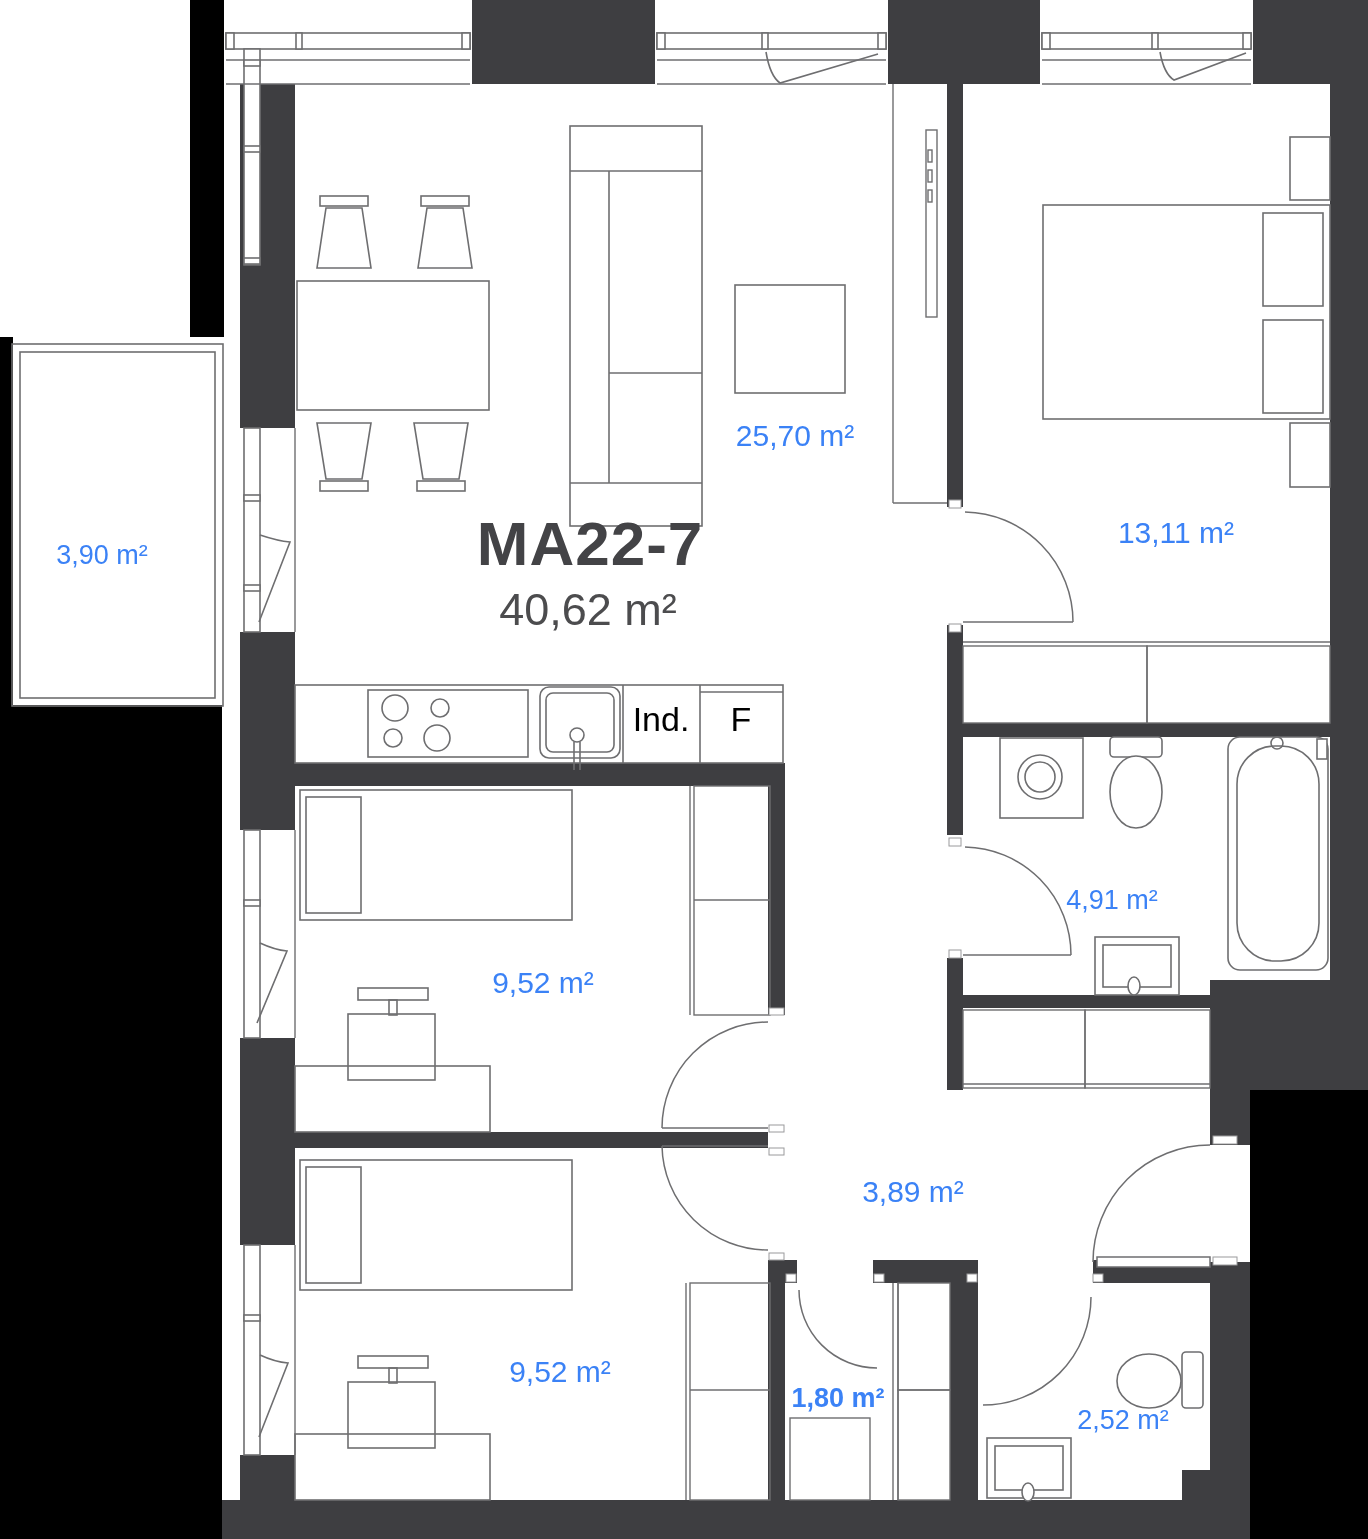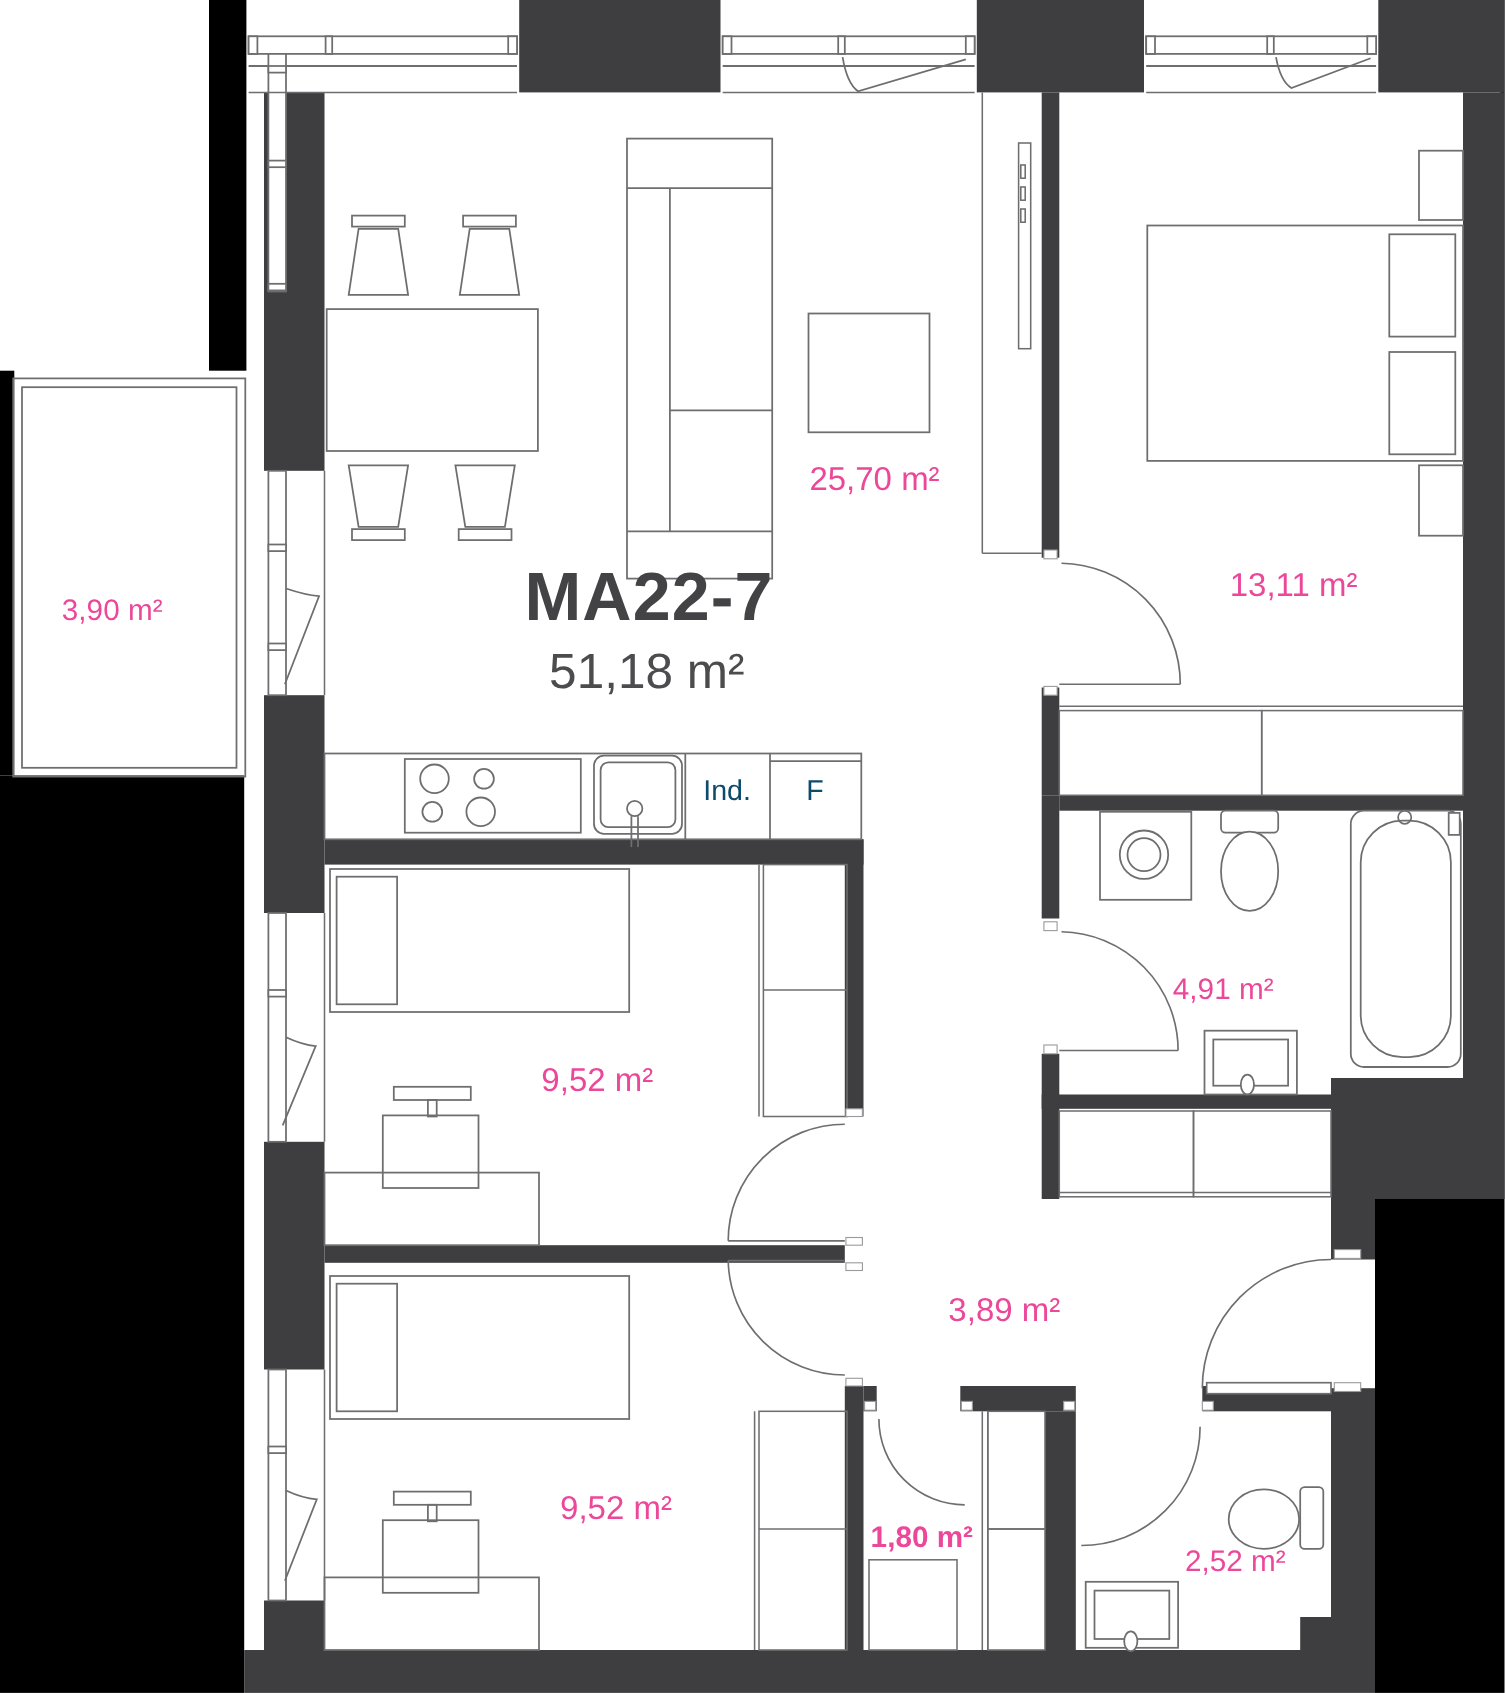--- a/index.html
+++ b/index.html
@@ -1,23 +1,23 @@
 <!DOCTYPE html>
 <html><head>
 <meta charset="utf-8">
 <style>
   html,body{margin:0;padding:0;background:#fff;}
   #stage{position:relative;width:1368px;height:1539px;background:#ffffff;overflow:hidden;
          font-family:"Liberation Sans", sans-serif;}
   #stage svg{position:absolute;left:0;top:0;}
   .lbl{position:absolute;transform:translate(-50%,-50%);white-space:nowrap;
-       color:#ec4899;font-family:"Liberation Sans",sans-serif;}
+       color:#3b82f6;font-family:"Liberation Sans",sans-serif;}
   .lbl.room{font-size:30px;}
   .lbl.small{font-size:27px;}
-  .lbl.klbl{font-size:26px;color:#0c4a6e;}
+  .lbl.klbl{font-size:34px;color:#000000;}
   .lbl.title{font-size:62px;font-weight:700;color:#434346;letter-spacing:1px;text-align:center;}
   .lbl.subtitle{font-size:45px;color:#4c4c4e;}
 </style>
 </head>
 <body>
 
 <div id="stage">
 <svg width="1368" height="1539" viewBox="0 0 1368 1539">
 
   <g fill="#000">
@@ -287,21 +287,21 @@
     <rect x="786" y="1274" width="10" height="8"></rect>
     <rect x="874" y="1274" width="10" height="8"></rect>
     <rect x="967" y="1274" width="10" height="8"></rect>
     <rect x="1093" y="1274" width="10" height="8"></rect>
     <rect x="1213" y="1136" width="24" height="8"></rect>
     <rect x="1213" y="1257" width="24" height="8"></rect>
   </g>
 </svg>
 
   <div class="lbl title" style="left:590px;top:543px;">MA22-7</div>
-  <div class="lbl subtitle" style="left:588px;top:610px;">51,18 m²</div>
+  <div class="lbl subtitle" style="left:588px;top:610px;">40,62 m²</div>
 
   <div class="lbl room" style="left:795px;top:436px;">25,70 m²</div>
   <div class="lbl room" style="left:1176px;top:533px;">13,11 m²</div>
   <div class="lbl small" style="left:102px;top:555px;">3,90 m²</div>
   <div class="lbl small" style="left:1112px;top:868px;margin-top:32px;">4,91 m²</div>
   <div class="lbl room" style="left:543px;top:983px;">9,52 m²</div>
   <div class="lbl room" style="left:560px;top:1372px;">9,52 m²</div>
   <div class="lbl room" style="left:913px;top:1192px;">3,89 m²</div>
   <div class="lbl small" style="left:838px;top:1398px;font-weight:bold;">1,80 m²</div>
   <div class="lbl small" style="left:1123px;top:1420px;">2,52 m²</div>

